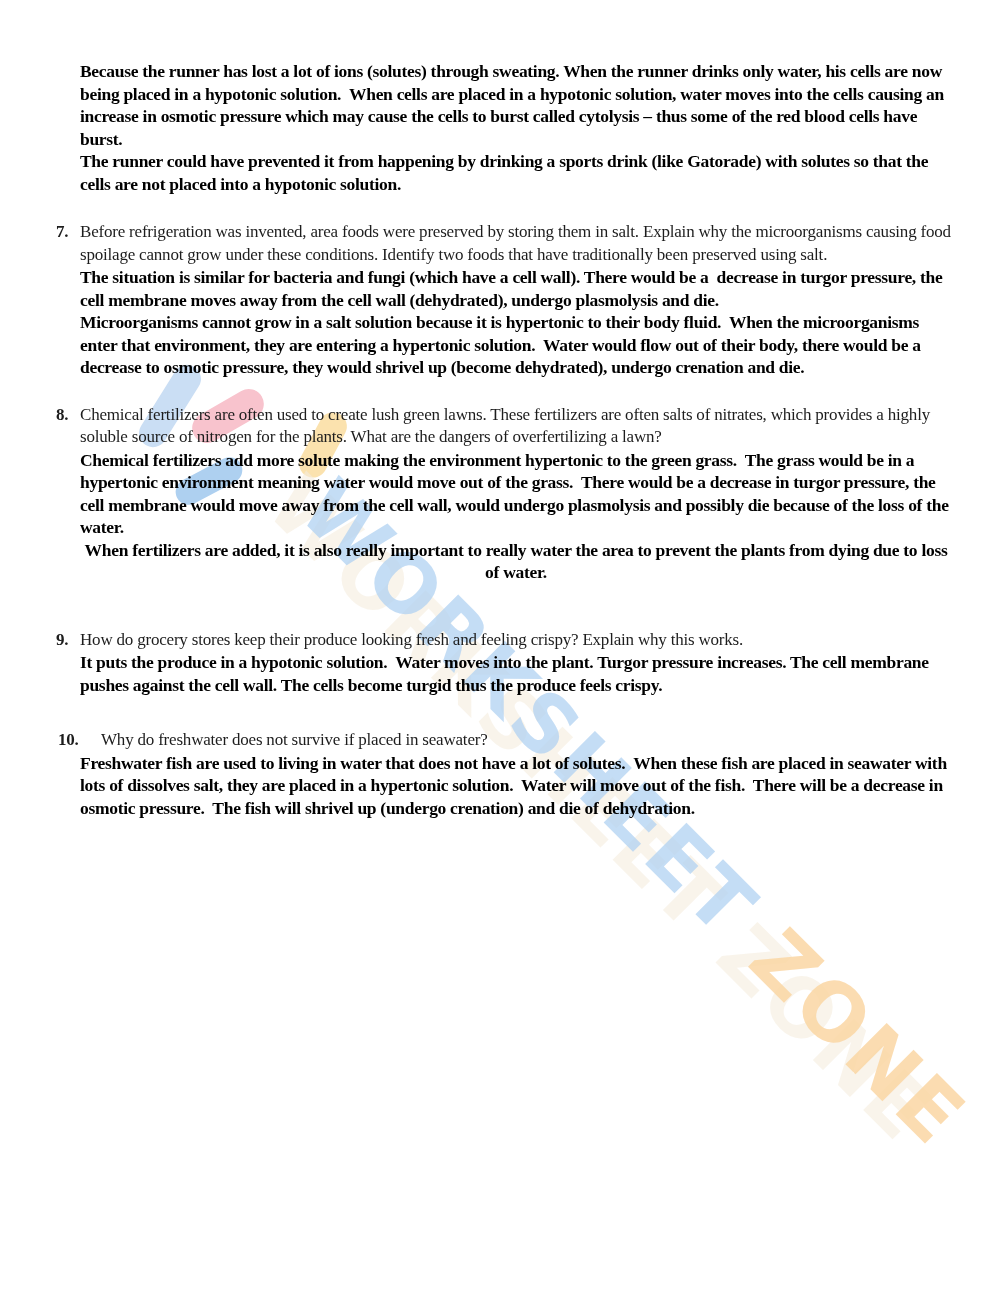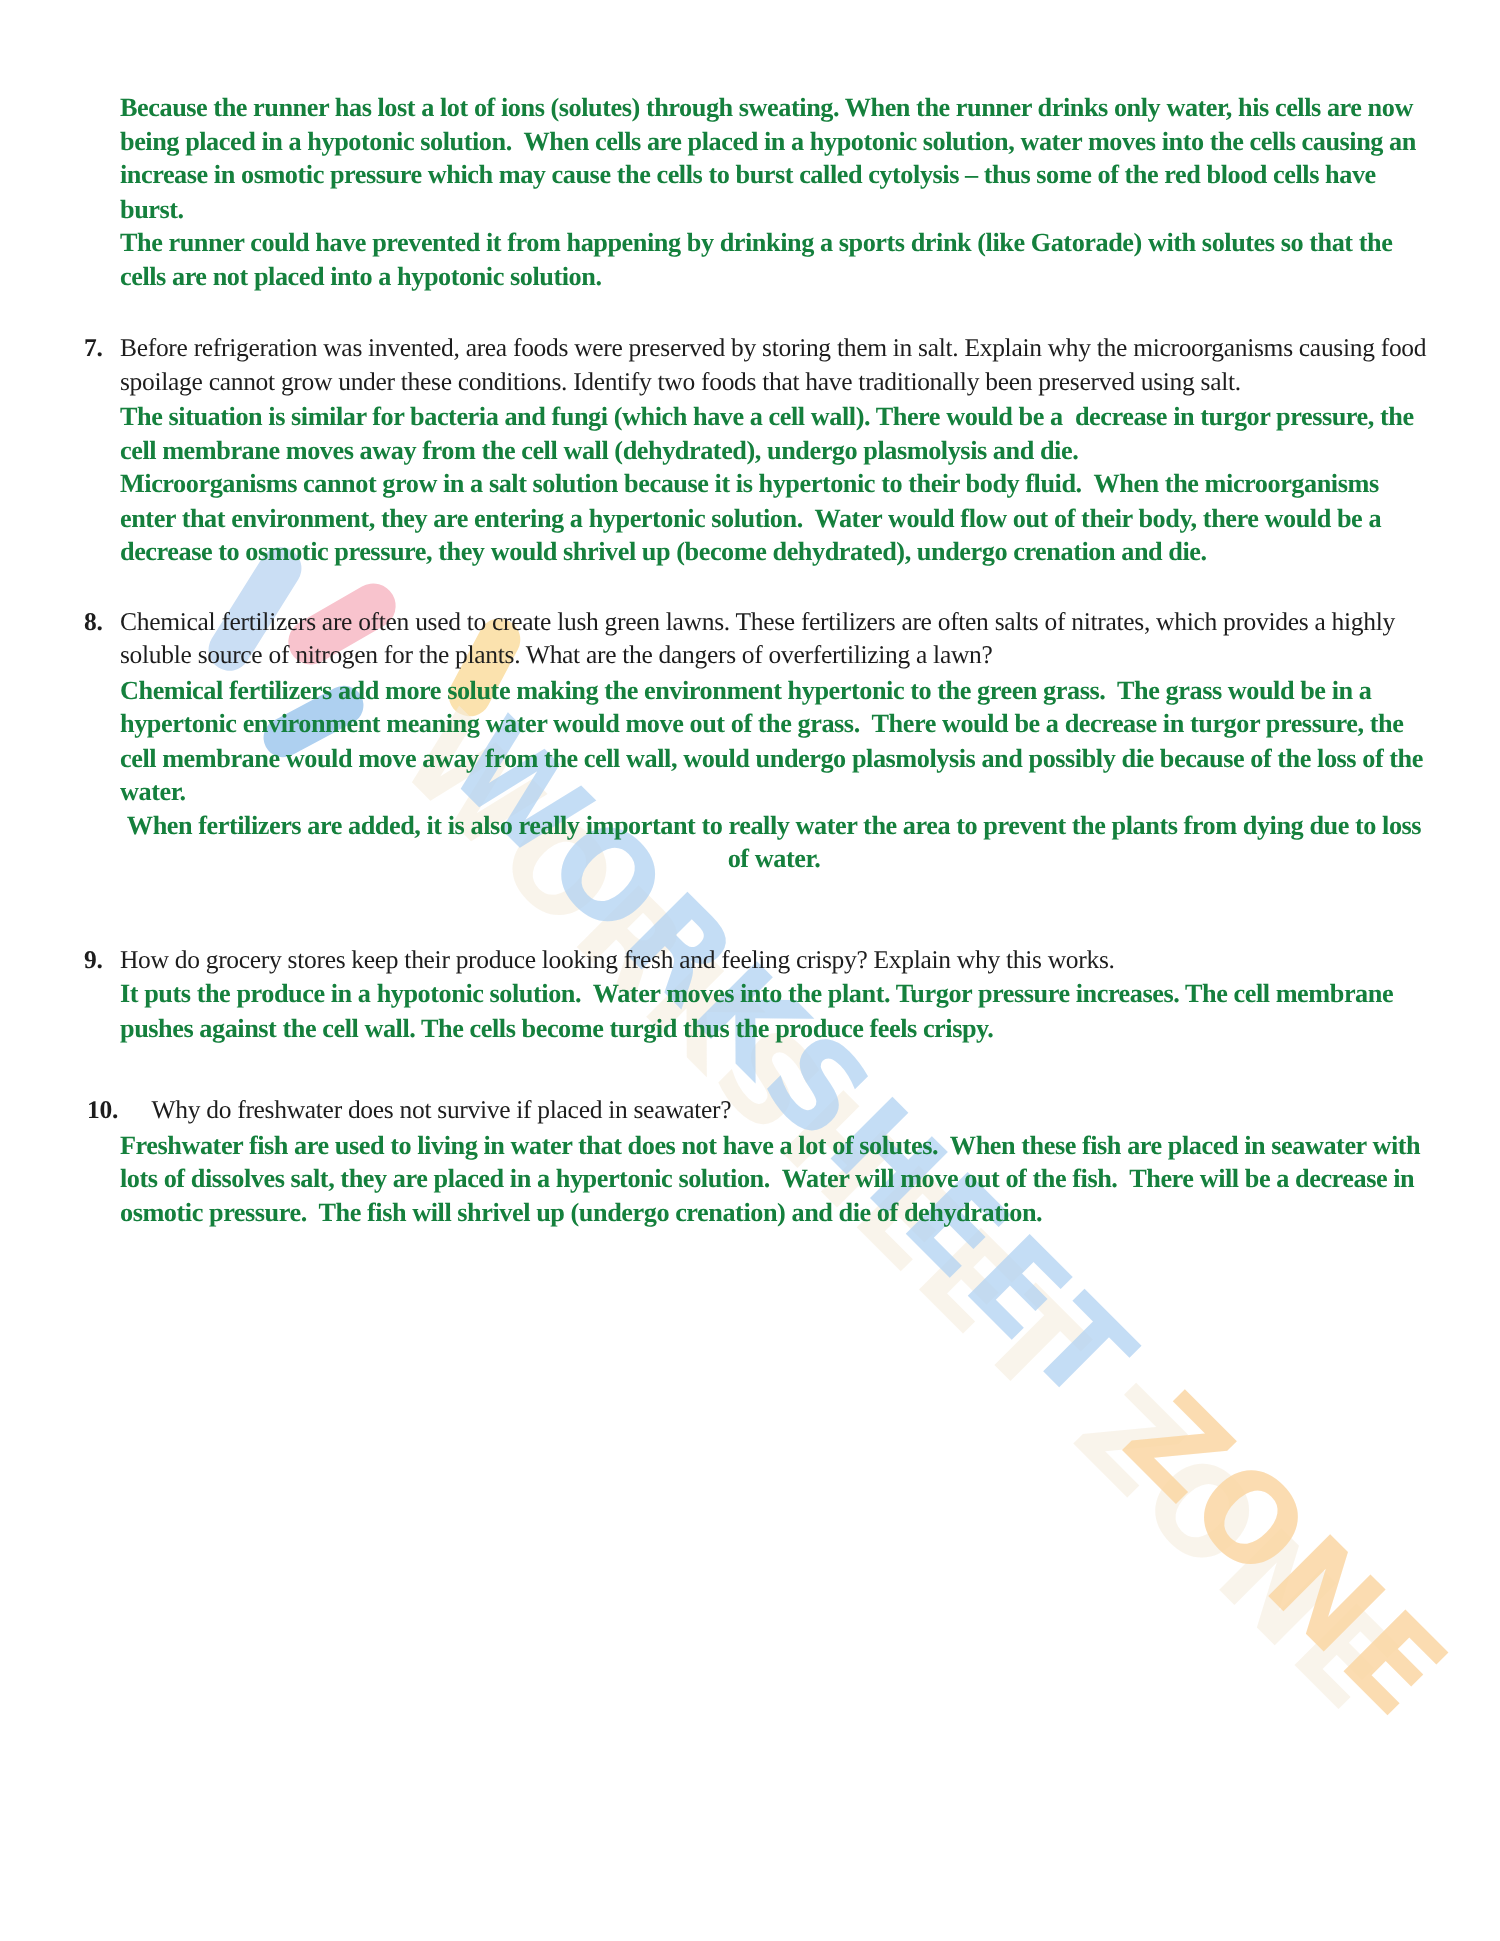--- a/index.html
+++ b/index.html
@@ -23,21 +23,21 @@
     font-size:80px; letter-spacing:4px; white-space:nowrap;
     text-shadow:-26px 20px 0 rgba(245,236,222,0.6);
   }
   .wm-blue   { color:rgba(176,210,241,0.75); }
   .wm-orange { color:rgba(250,214,163,0.85); }
 
   
   .content { position:absolute; left:80px; top:60px; width:872px; z-index:1; }
 
   p.answer {
-    margin:0; color:#15803d; font-weight:bold;
+    margin:0; color:#000000; font-weight:bold;
     font-size:17.5px; line-height:22.5px; letter-spacing:-0.3px;
     white-space:pre-wrap;
   }
   .question-row {
     position:relative; margin:0; color:#1d1d1d;
     font-size:17px; line-height:22.5px; letter-spacing:-0.2px;
   }
   .q-num { position:absolute; left:-24px; top:0; font-weight:bold; color:#1d1d1d; }
 
   

